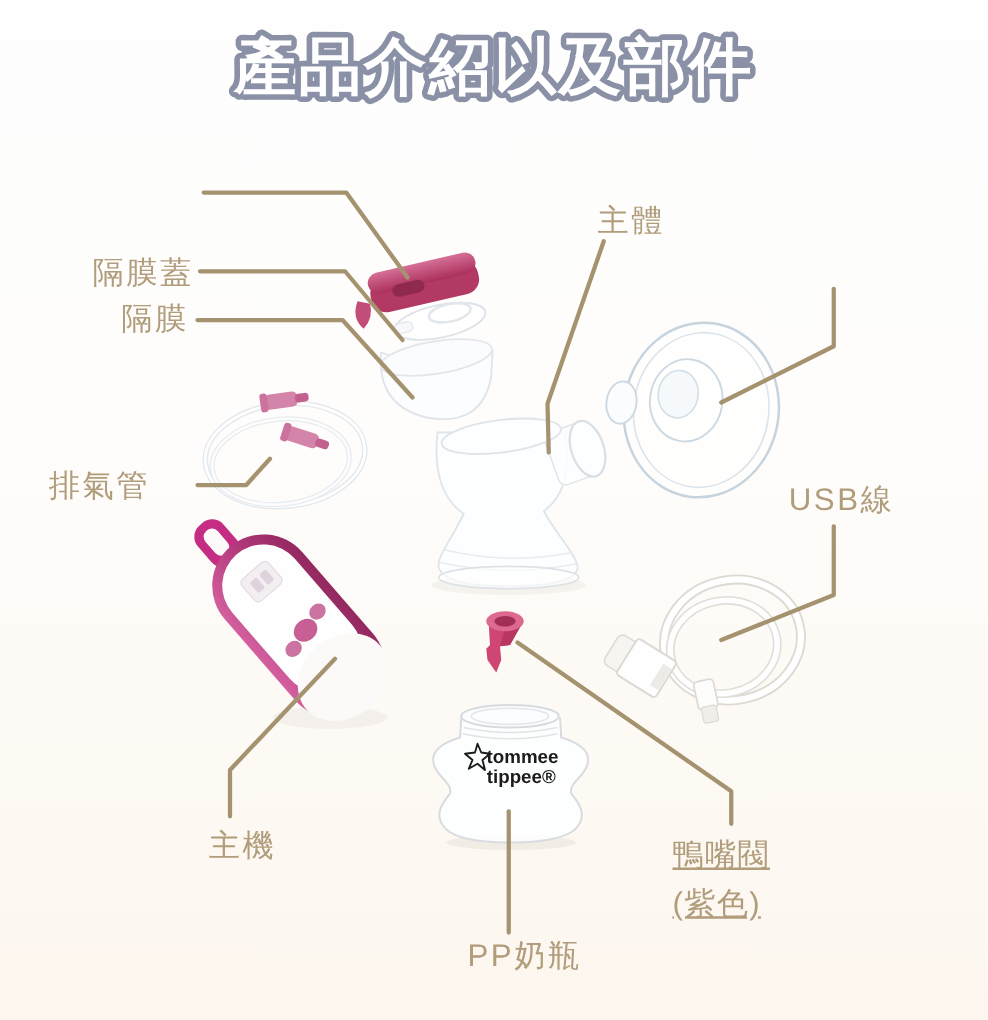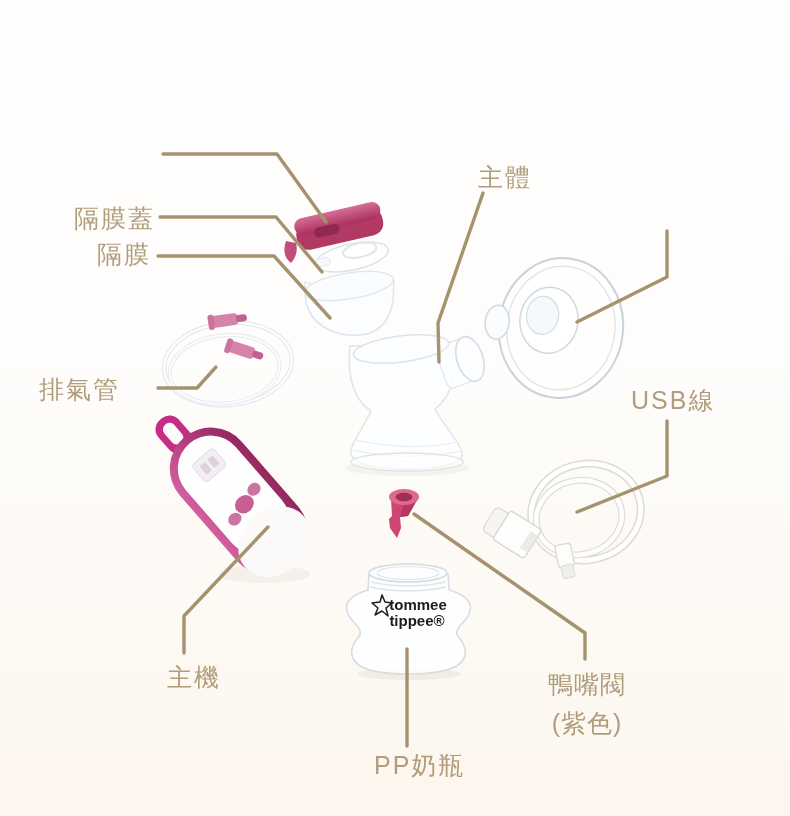--- a/index.html
+++ b/index.html
@@ -18,27 +18,32 @@
     position:absolute;left:160px;top:10px;width:470px;height:84px;
   }
   .part-label{
     position:absolute;
     color:#b19c7b;
     font-size:25px;
     letter-spacing:2px;
     white-space:nowrap;
     line-height:1.2;
   }
-  .part-label.two-line{white-space:normal;text-align:center;line-height:39px;letter-spacing:1px;}
+  .part-label.two-line{white-space:normal;line-height:39px;letter-spacing:1px;text-decoration:underline;}
 </style>
 </head>
 <body>
 
 <div class="canvas">
 
+  <div class="title-wrap">
+    <svg width="470" height="84" viewBox="0 0 470 84">
+      <text x="235" y="60" text-anchor="middle" font-family="Liberation Sans, DejaVu Sans, sans-serif" font-size="50" font-weight="bold" letter-spacing="2" fill="#ffffff" stroke="#8a90a5" stroke-width="9" stroke-linejoin="round" paint-order="stroke">產品介紹以及部件</text>
+    </svg>
+  </div>
 
   <svg class="art" viewBox="0 0 790 816">
     <defs>
       <linearGradient id="pillGrad" x1="0" y1="0" x2="1" y2="0">
         <stop offset="0" stop-color="#d35f9e"></stop>
         <stop offset="0.5" stop-color="#b53c7e"></stop>
         <stop offset="1" stop-color="#93285f"></stop>
       </linearGradient>
       <linearGradient id="capGrad" x1="0" y1="0" x2="0" y2="1">
         <stop offset="0" stop-color="#d56f97"></stop>

